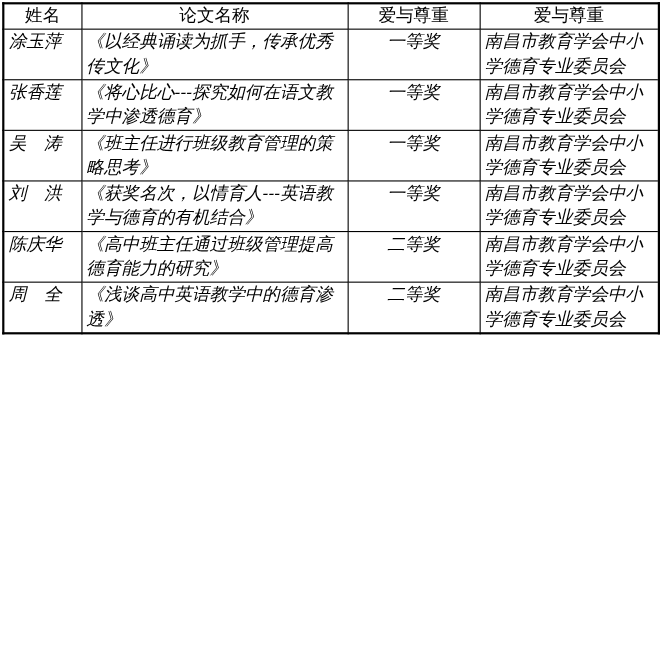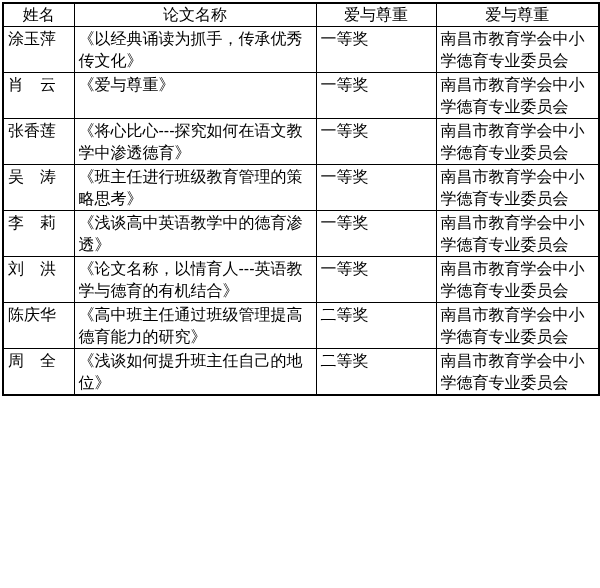--- a/index.html
+++ b/index.html
@@ -34,22 +34,24 @@
     word-break: break-all;
   }
   table.award-table th {
     font-weight: normal;
     text-align: center;
     height: 21px;
     padding-top: 0;
   }
   table.award-table td {
     height: 44px;
+    font-style: italic;
   }
   td.col-award {
+    text-align: center;
   }
   col.c-name  { width: 71px; }
   col.c-title { width: 242px; }
   col.c-award { width: 120px; }
   col.c-org   { width: 163px; }
 </style>
 </head>
 <body>
 
 <div class="doc-table-wrap">
@@ -69,56 +71,44 @@
       </tr>
     </thead>
     <tbody>
         <tr>
           <td class="col-name">涂玉萍</td>
           <td class="col-title">《以经典诵读为抓手，传承优秀传文化》</td>
           <td class="col-award">一等奖</td>
           <td class="col-org">南昌市教育学会中小学德育专业委员会</td>
         </tr>
         <tr>
-          <td class="col-name">肖　云</td>
-          <td class="col-title">《爱与尊重》</td>
-          <td class="col-award">一等奖</td>
-          <td class="col-org">南昌市教育学会中小学德育专业委员会</td>
-        </tr>
-        <tr>
           <td class="col-name">张香莲</td>
           <td class="col-title">《将心比心---探究如何在语文教学中渗透德育》</td>
           <td class="col-award">一等奖</td>
           <td class="col-org">南昌市教育学会中小学德育专业委员会</td>
         </tr>
         <tr>
           <td class="col-name">吴　涛</td>
           <td class="col-title">《班主任进行班级教育管理的策略思考》</td>
           <td class="col-award">一等奖</td>
           <td class="col-org">南昌市教育学会中小学德育专业委员会</td>
         </tr>
         <tr>
-          <td class="col-name">李　莉</td>
-          <td class="col-title">《浅谈高中英语教学中的德育渗透》</td>
-          <td class="col-award">一等奖</td>
-          <td class="col-org">南昌市教育学会中小学德育专业委员会</td>
-        </tr>
-        <tr>
           <td class="col-name">刘　洪</td>
-          <td class="col-title">《论文名称，以情育人---英语教学与德育的有机结合》</td>
+          <td class="col-title">《获奖名次，以情育人---英语教学与德育的有机结合》</td>
           <td class="col-award">一等奖</td>
           <td class="col-org">南昌市教育学会中小学德育专业委员会</td>
         </tr>
         <tr>
           <td class="col-name">陈庆华</td>
           <td class="col-title">《高中班主任通过班级管理提高德育能力的研究》</td>
           <td class="col-award">二等奖</td>
           <td class="col-org">南昌市教育学会中小学德育专业委员会</td>
         </tr>
         <tr>
           <td class="col-name">周　全</td>
-          <td class="col-title">《浅谈如何提升班主任自己的地位》</td>
+          <td class="col-title">《浅谈高中英语教学中的德育渗透》</td>
           <td class="col-award">二等奖</td>
           <td class="col-org">南昌市教育学会中小学德育专业委员会</td>
         </tr>
       </tbody>
   </table>
 </div>
 
 </body></html>

